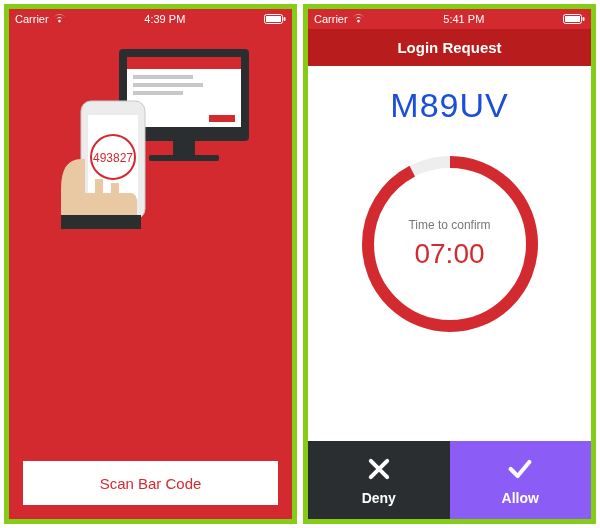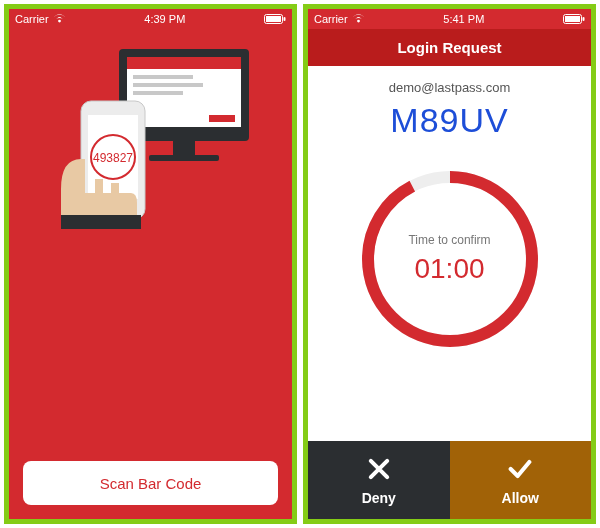--- a/index.html
+++ b/index.html
@@ -56,21 +56,21 @@
     position: absolute;
     left: 14px;
     right: 14px;
     bottom: 14px;
     background: #fff;
     color: #d32a2f;
     border: none;
     height: 44px;
     font-size: 15px;
     font-weight: 500;
-    border-radius: 8px;
+    border-radius: 0;
     cursor: pointer;
   }
 
   
   .phone-right { background: #fff; }
   .header-bar {
     background: #b91c1c;
     color: #fff;
     text-align: center;
     font-size: 15px;
@@ -114,21 +114,21 @@
     flex-direction: column;
     align-items: center;
     justify-content: center;
     gap: 4px;
     color: #fff;
     font-size: 14px;
     font-weight: 600;
     cursor: pointer;
   }
   .deny { background: #2b2e31; }
-  .allow { background: #a16207; }
+  .allow { background: #8b5cf6; }
   .action-btn svg { width: 28px; height: 28px; }
 </style>
 </head>
 <body>
 
 <div class="phone phone-left">
   <div class="status-bar">
     <div class="sb-left">
       <span>Carrier</span>
       <span class="wifi-icon">
@@ -195,31 +195,30 @@
             <rect x="2" y="2" width="15" height="6" fill="#fff"></rect>
             <rect x="19.5" y="3" width="2" height="4" rx="1" fill="#fff"></rect>
           </svg>
       </span>
     </div>
   </div>
 
   <div class="header-bar">Login Request</div>
 
   <div class="body-right">
-    <div class="account">demo@lastpass.com</div>
     <div class="code">M89UV</div>
 
     <div class="timer-wrap">
       <svg width="190" height="190" viewBox="0 0 190 190">
         <circle cx="95" cy="95" r="82" fill="none" stroke="#eee" stroke-width="12"></circle>
         <circle cx="95" cy="95" r="82" fill="none" stroke="#d32a2f" stroke-width="12" stroke-dasharray="515.2" stroke-dashoffset="40" stroke-linecap="butt"></circle>
       </svg>
       <div class="timer-text">
         <div class="timer-label">Time to confirm</div>
-        <div class="timer-value">01:00</div>
+        <div class="timer-value">07:00</div>
       </div>
     </div>
   </div>
 
   <div class="action-row">
     <button class="action-btn deny">
       <span>
         <svg viewBox="0 0 24 24">
             <path fill="none" stroke="#fff" stroke-width="3.5" stroke-linecap="round" d="M5 5l14 14M19 5L5 19"></path>
           </svg>

